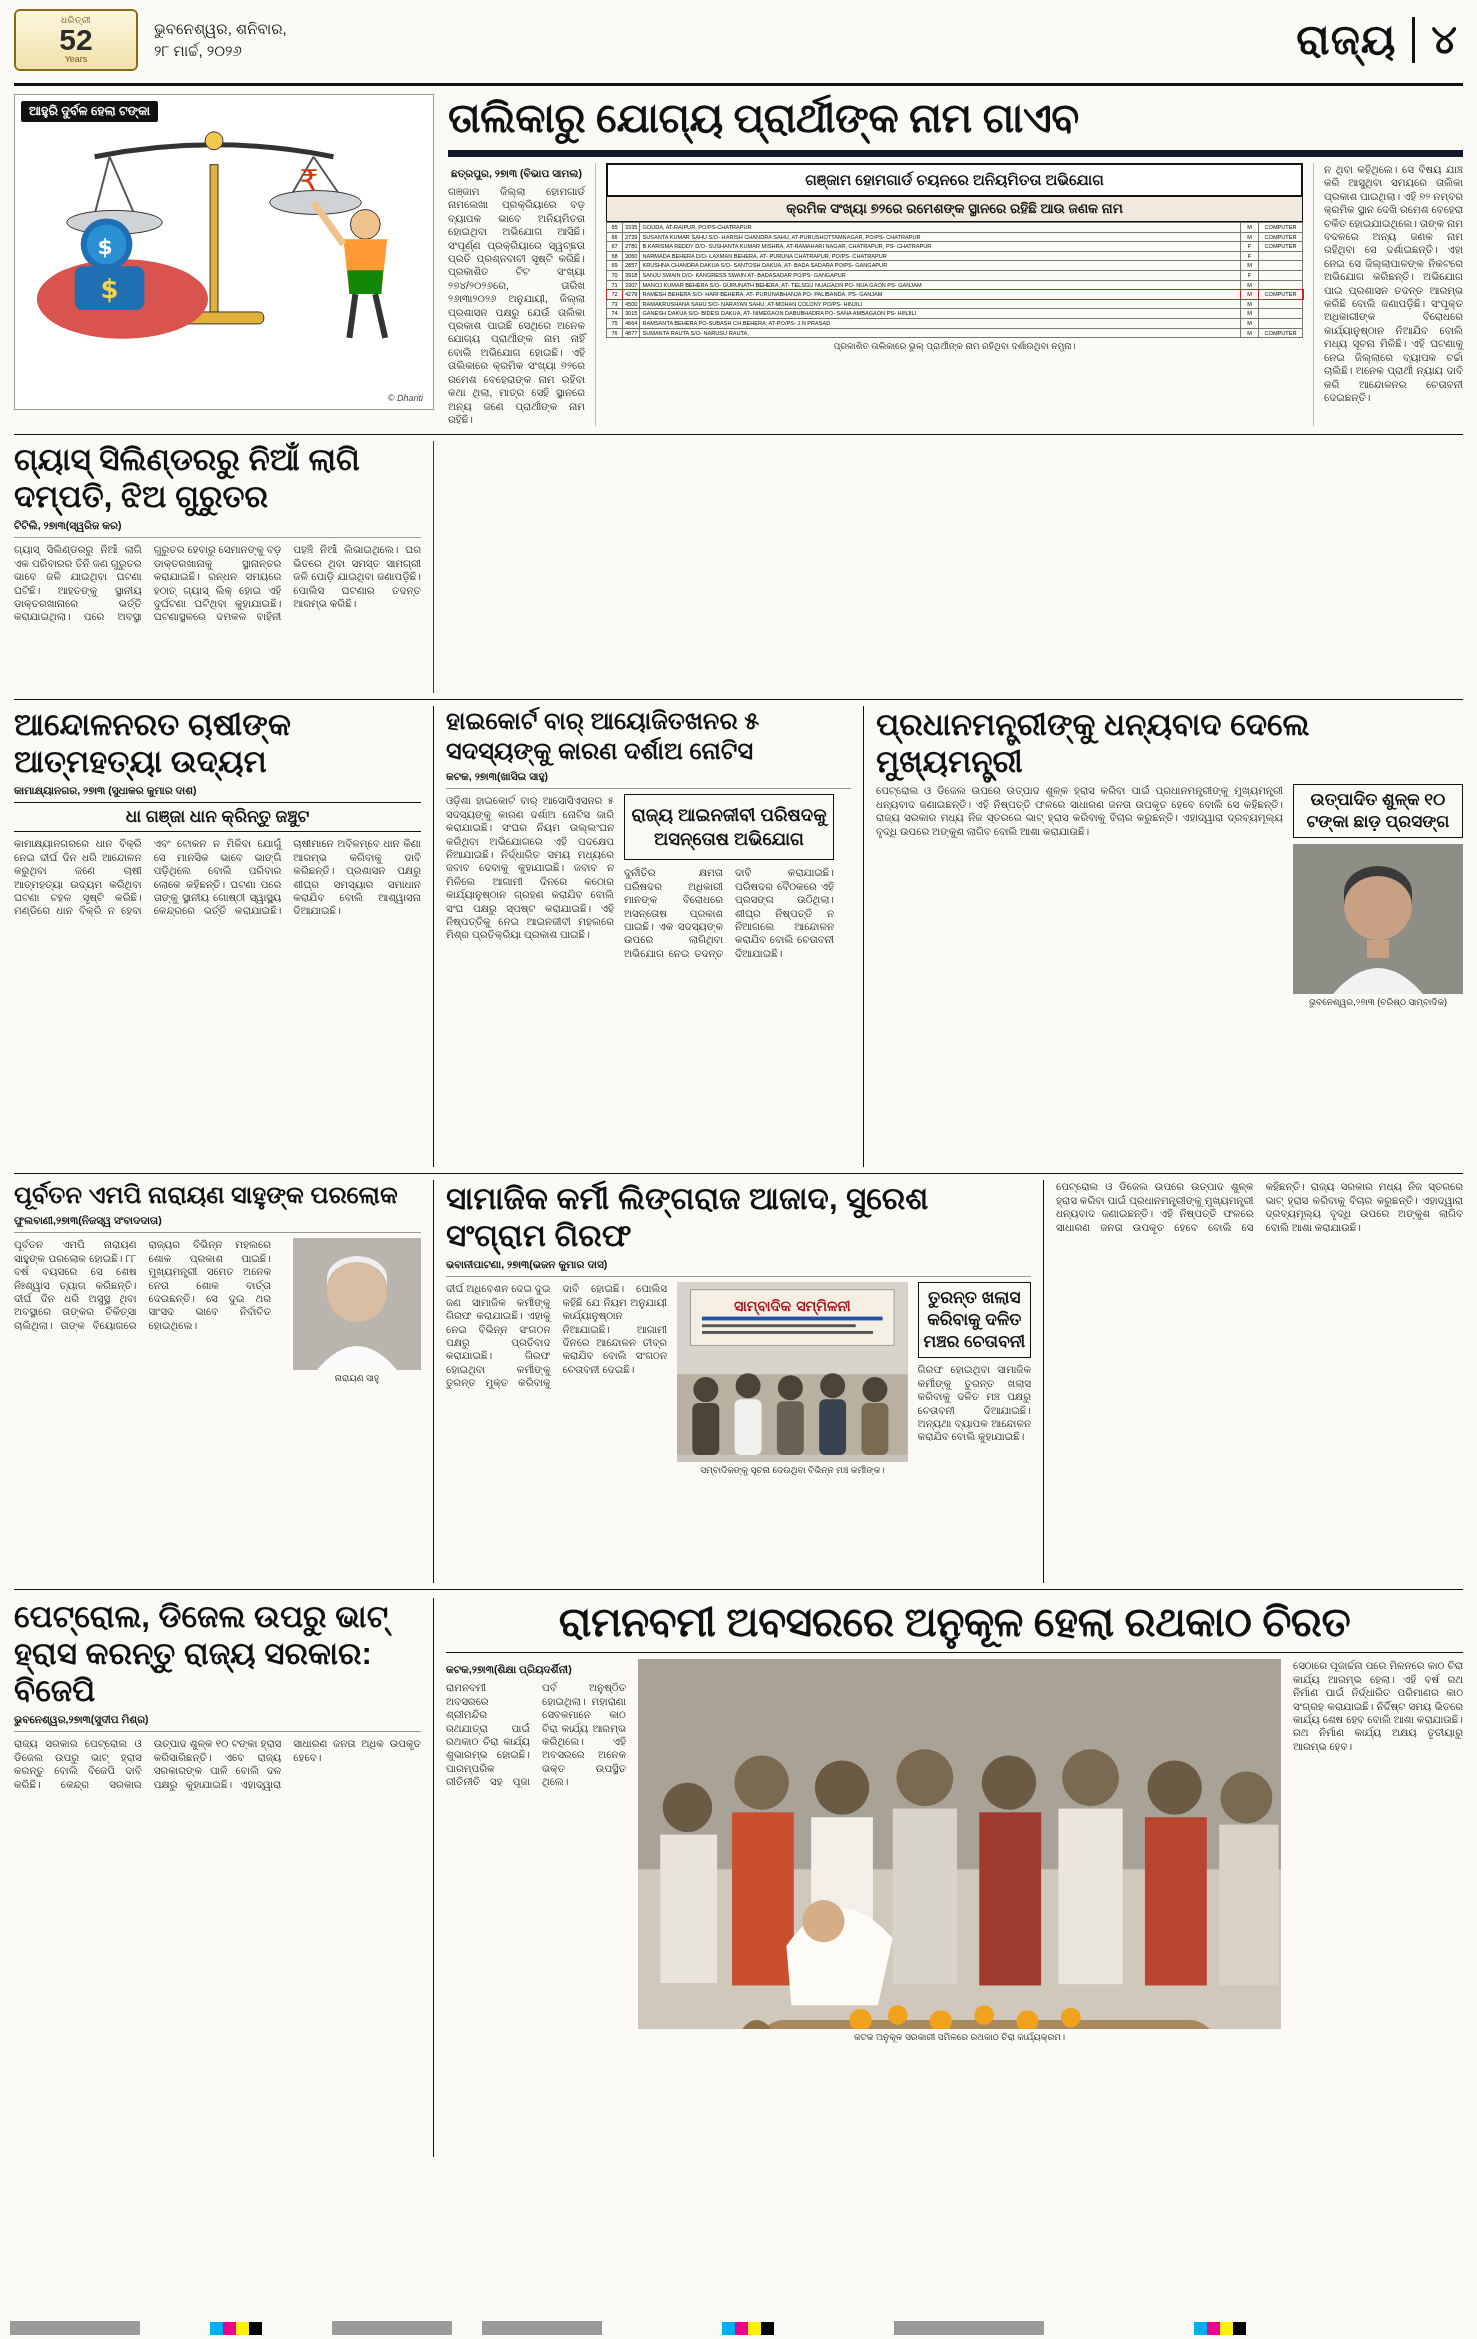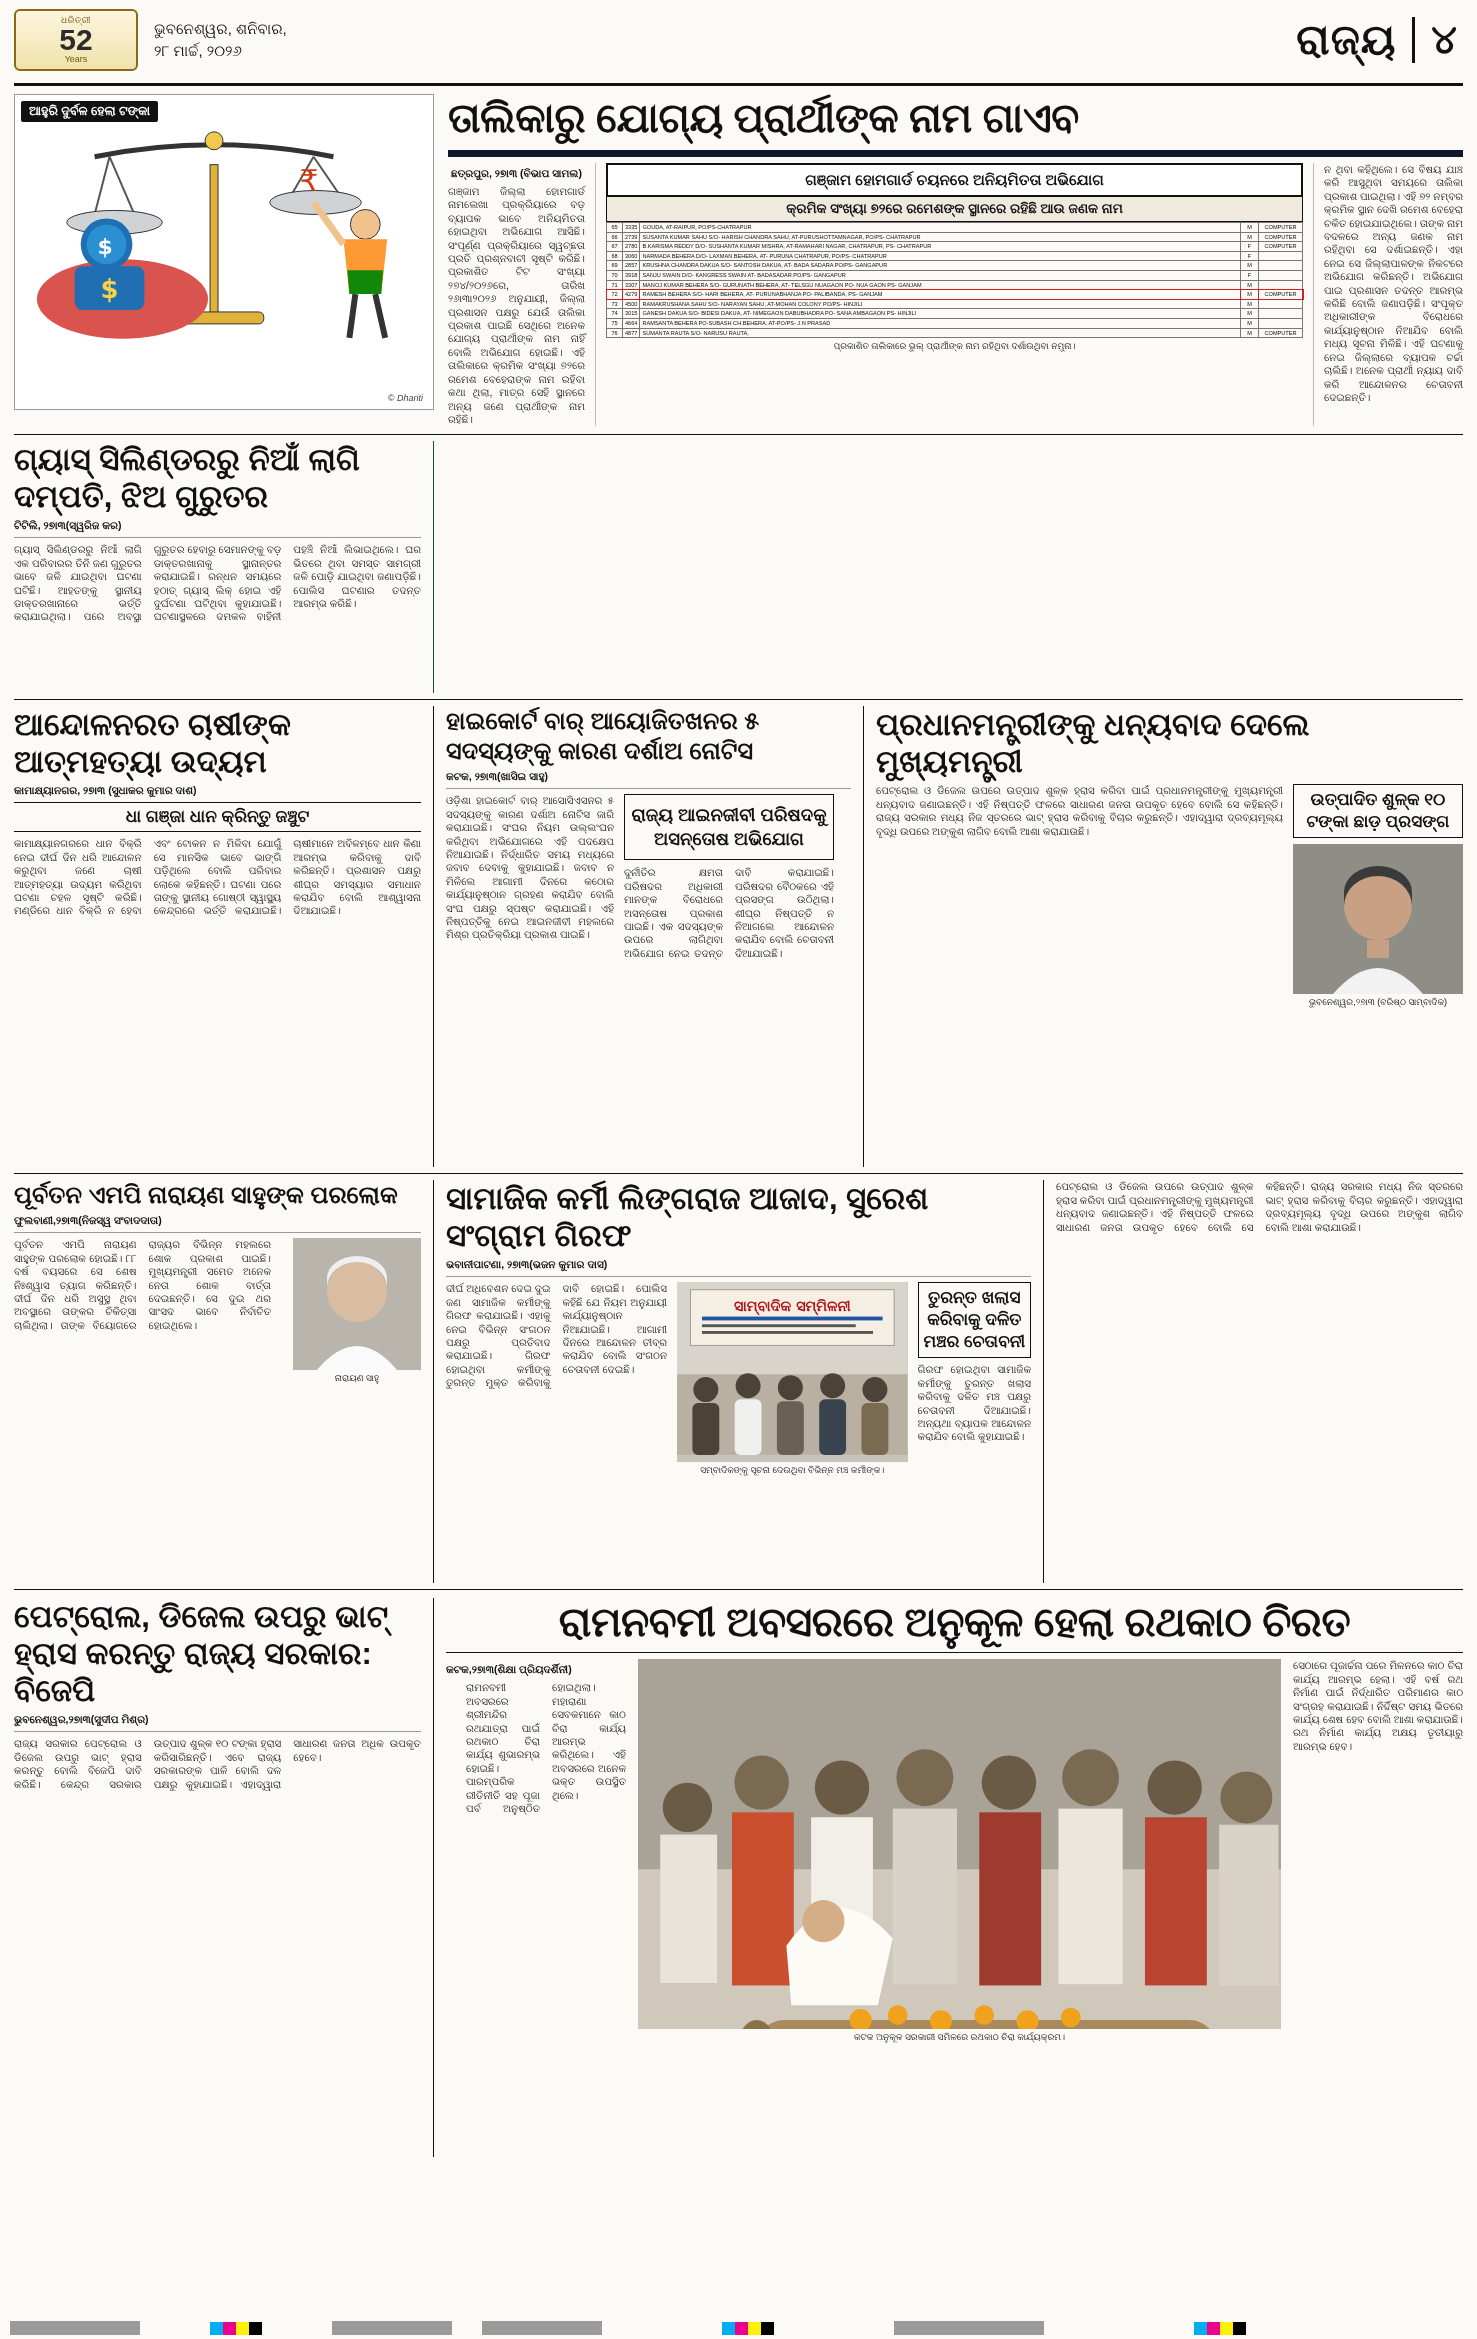--- a/index.html
+++ b/index.html
@@ -384,21 +384,21 @@
       <div class="thin" style="margin-bottom:5px;"></div>
       <div class="body-col cols3" style="height:420px; overflow:hidden;">ରାଜ୍ୟ ସରକାର ପେଟ୍ରୋଲ ଓ ଡିଜେଲ ଉପରୁ ଭାଟ୍ ହ୍ରାସ କରନ୍ତୁ ବୋଲି ବିଜେପି ଦାବି କରିଛି। କେନ୍ଦ୍ର ସରକାର ଉତ୍ପାଦ ଶୁଳ୍କ ୧୦ ଟଙ୍କା ହ୍ରାସ କରିସାରିଛନ୍ତି। ଏବେ ରାଜ୍ୟ ସରକାରଙ୍କ ପାଳି ବୋଲି ଦଳ ପକ୍ଷରୁ କୁହାଯାଇଛି। ଏହାଦ୍ୱାରା ସାଧାରଣ ଜନତା ଅଧିକ ଉପକୃତ ହେବେ।</div>
     </div>
 
     <div style="flex:1; padding-left:12px;">
       <div class="head-xl" style="text-align:center;">ରାମନବମୀ ଅବସରରେ ଅନୁକୂଳ ହେଲା ରଥକାଠ ଚିରତ</div>
       <div class="rule" style="margin:6px 0;"></div>
       <div style="display:flex; gap:12px;">
         <div style="width:180px;">
           <div class="byline" style="text-align:left;">କଟକ,୨୭ା୩(ଶିକ୍ଷା ପ୍ରିୟଦର୍ଶିନୀ)</div>
-          <div class="body-col cols2" style="height:380px; overflow:hidden;margin-left:20px;">ରାମନବମୀ ଅବସରରେ ଶ୍ରୀମନ୍ଦିର ରଥଯାତ୍ରା ପାଇଁ ରଥକାଠ ଚିରା କାର୍ଯ୍ୟ ଶୁଭାରମ୍ଭ ହୋଇଛି। ପାରମ୍ପରିକ ରୀତିନୀତି ସହ ପୂଜା ପର୍ବ ଅନୁଷ୍ଠିତ ହୋଇଥିଲା। ମହାରାଣା ସେବକମାନେ କାଠ ଚିରା କାର୍ଯ୍ୟ ଆରମ୍ଭ କରିଥିଲେ। ଏହି ଅବସରରେ ଅନେକ ଭକ୍ତ ଉପସ୍ଥିତ ଥିଲେ।</div>
+          <div class="body-col cols2" style="height:380px; overflow:hidden;">ରାମନବମୀ ଅବସରରେ ଶ୍ରୀମନ୍ଦିର ରଥଯାତ୍ରା ପାଇଁ ରଥକାଠ ଚିରା କାର୍ଯ୍ୟ ଶୁଭାରମ୍ଭ ହୋଇଛି। ପାରମ୍ପରିକ ରୀତିନୀତି ସହ ପୂଜା ପର୍ବ ଅନୁଷ୍ଠିତ ହୋଇଥିଲା। ମହାରାଣା ସେବକମାନେ କାଠ ଚିରା କାର୍ଯ୍ୟ ଆରମ୍ଭ କରିଥିଲେ। ଏହି ଅବସରରେ ଅନେକ ଭକ୍ତ ଉପସ୍ଥିତ ଥିଲେ।</div>
         </div>
         <div style="flex:1;">
           <div class="photo" style="height:370px;">
             <svg class="sim" viewBox="0 0 520 370" preserveAspectRatio="none">
               <rect width="520" height="370" fill="#cfc8bb"></rect>
               <rect x="0" y="0" width="520" height="170" fill="#a9a296"></rect>
               <g>
                 <circle cx="40" cy="120" r="20" fill="#6b5b45"></circle>
                   <rect x="18" y="142" width="46" height="120" fill="#e8e4dc"></rect>
                 <circle cx="100" cy="100" r="22" fill="#7a6a52"></circle>

